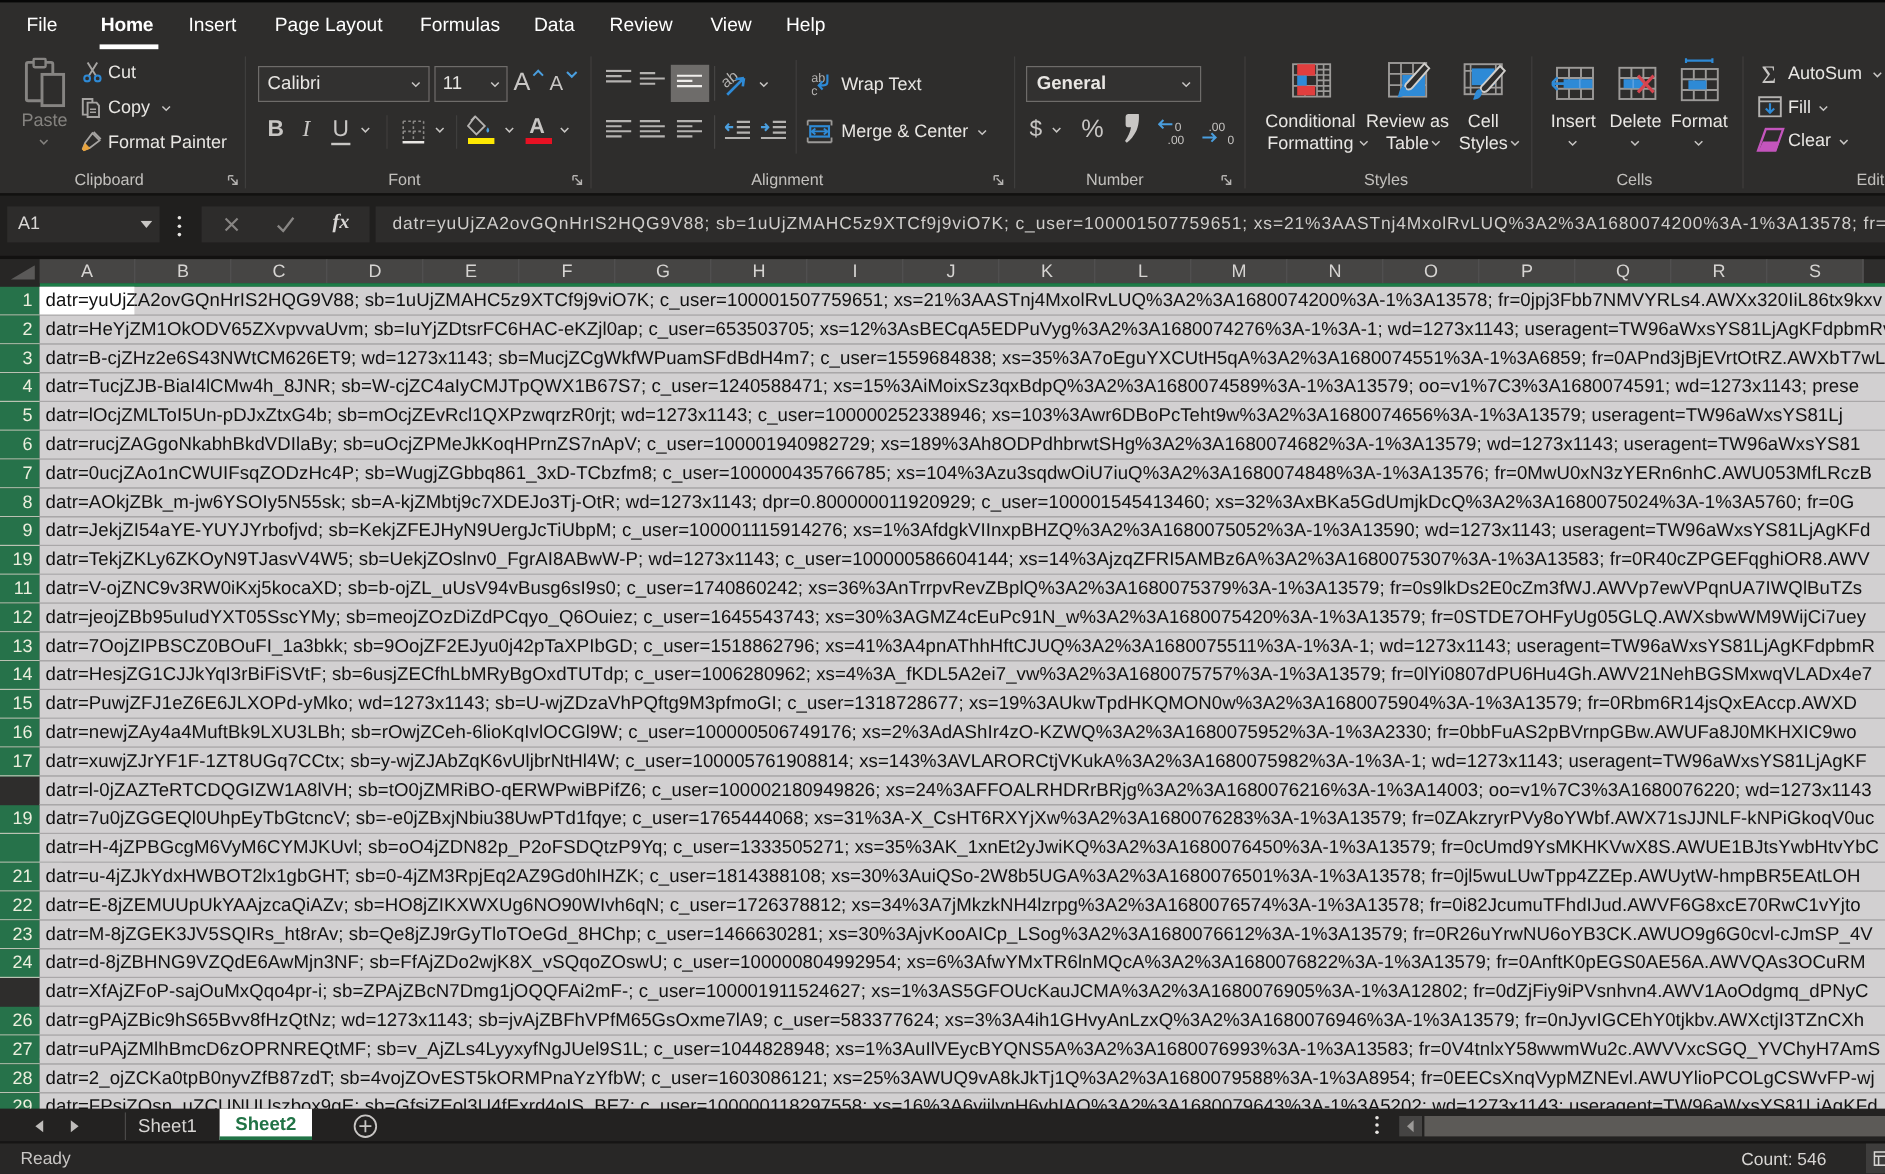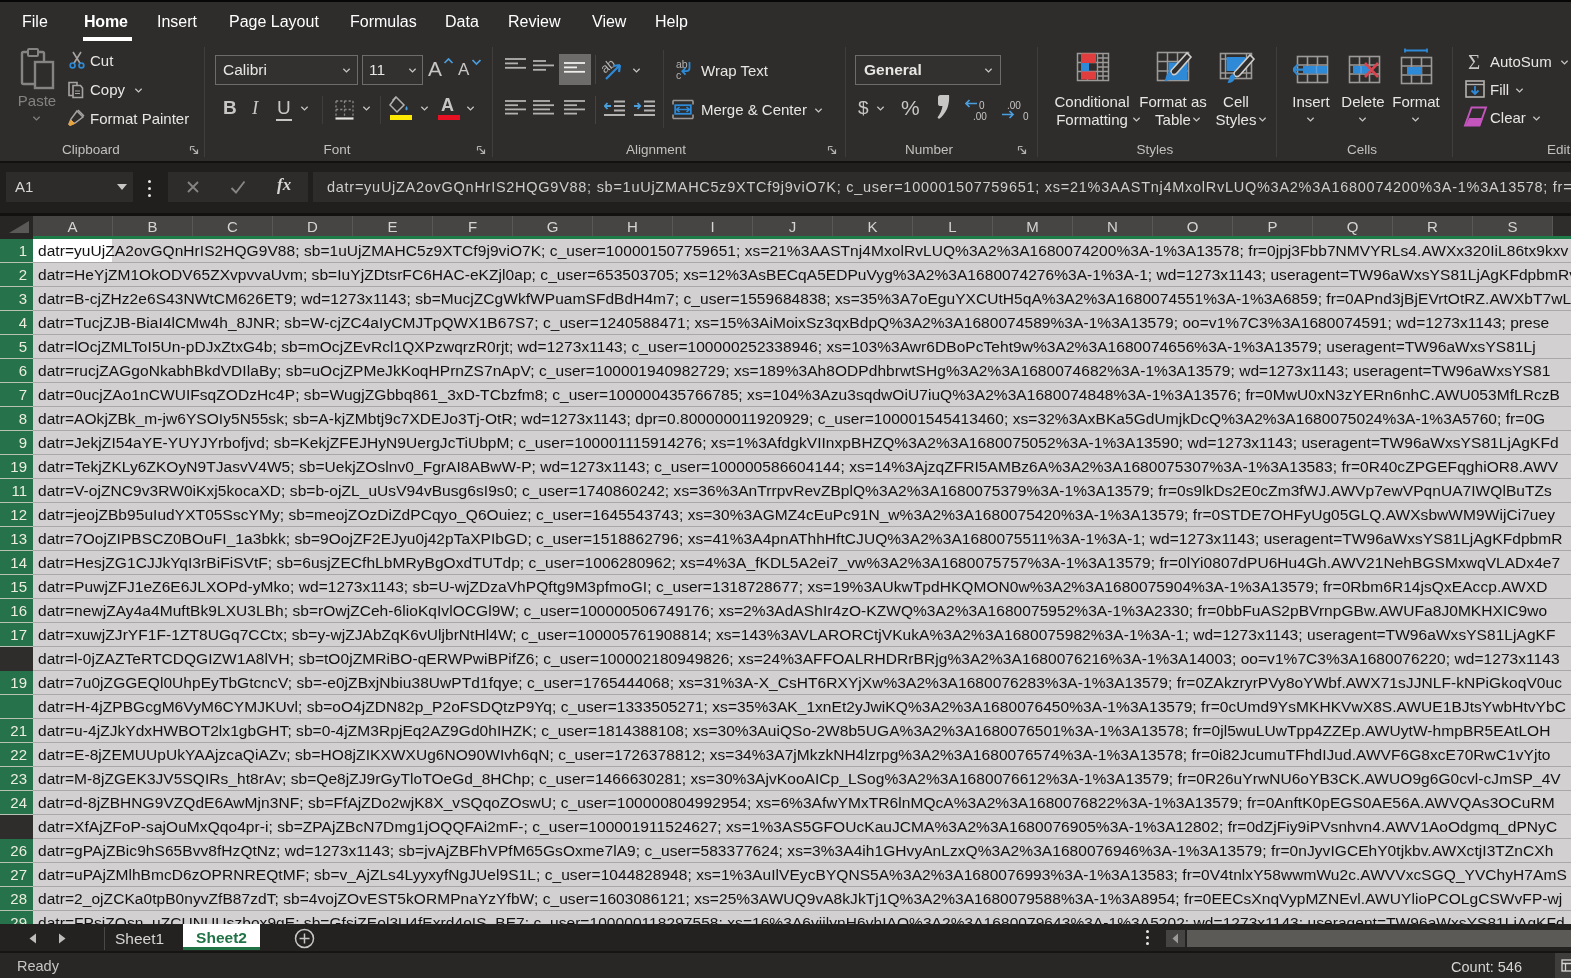--- a/index.html
+++ b/index.html
@@ -230,21 +230,21 @@
 <svg class="abs" style="left:1132px;top:115px;" width="9" height="9" viewBox="0 0 10 10">
     <path d="M1.5 3 L5 6.5 L8.5 3" stroke="#c8c6c4" stroke-width="1.4" fill="none"></path>
   </svg>
 <svg class="abs" style="left:1156px;top:51px;" width="37" height="34" viewBox="0 0 37 34">
 <rect x="1.5" y="1.5" width="31" height="28" stroke="#9c9a98" stroke-width="1.6" fill="none"></rect>
 <path d="M11.5 1.5 v28 M21.5 1.5 v28 M1.5 10.5 h31 M1.5 20 h31" stroke="#9c9a98" stroke-width="1.5"></path>
 <rect x="12.5" y="11.5" width="19" height="17.5" fill="#2e8ad6"></rect>
 <path d="M32.5 3.5 L35 6 L21 22 C19 24.2 16.5 24 15.5 22.5 C14.5 21 15.2 19 17 17.5 L31 2 Z" fill="#2e2d2c" stroke="#d0cecb" stroke-width="1.6"></path>
 <path d="M15.5 22.5 C17 26 14 30.5 8.5 30 C10 27.5 9.5 25 11.5 22.5 C13 20.8 14.8 21 15.5 22.5 Z" fill="#2e8ad6"></path>
 </svg>
-<div class="abs btxt" style="left:1136px;top:93px;width:74px;text-align:center;">Format as</div>
+<div class="abs btxt" style="left:1136px;top:93px;width:74px;text-align:center;">Review as</div>
 <div class="abs btxt" style="left:1136px;top:111px;width:74px;text-align:center;">Table</div>
 <svg class="abs" style="left:1192px;top:115px;" width="9" height="9" viewBox="0 0 10 10">
     <path d="M1.5 3 L5 6.5 L8.5 3" stroke="#c8c6c4" stroke-width="1.4" fill="none"></path>
   </svg>
 <svg class="abs" style="left:1219px;top:51px;" width="37" height="34" viewBox="0 0 37 34">
 <rect x="1.5" y="2.5" width="31" height="25" stroke="#9c9a98" stroke-width="1.6" fill="none"></rect>
 <path d="M1.5 8 h31 M6.5 2.5 v25 M27.5 2.5 v25 M1.5 22 h31" stroke="#9c9a98" stroke-width="1.4"></path>
 <rect x="7.5" y="6" width="19" height="14" fill="#2e8ad6"></rect>
 <path d="M32.5 5.5 L35 8 L21 24 C19 26.2 16.5 26 15.5 24.5 C14.5 23 15.2 21 17 19.5 L31 4 Z" fill="#2e2d2c" stroke="#d0cecb" stroke-width="1.6"></path>
 <path d="M15.5 24.5 C17 28 14 32.5 8.5 32 C10 29.5 9.5 27 11.5 24.5 C13 22.8 14.8 23 15.5 24.5 Z" fill="#2e8ad6"></path>

